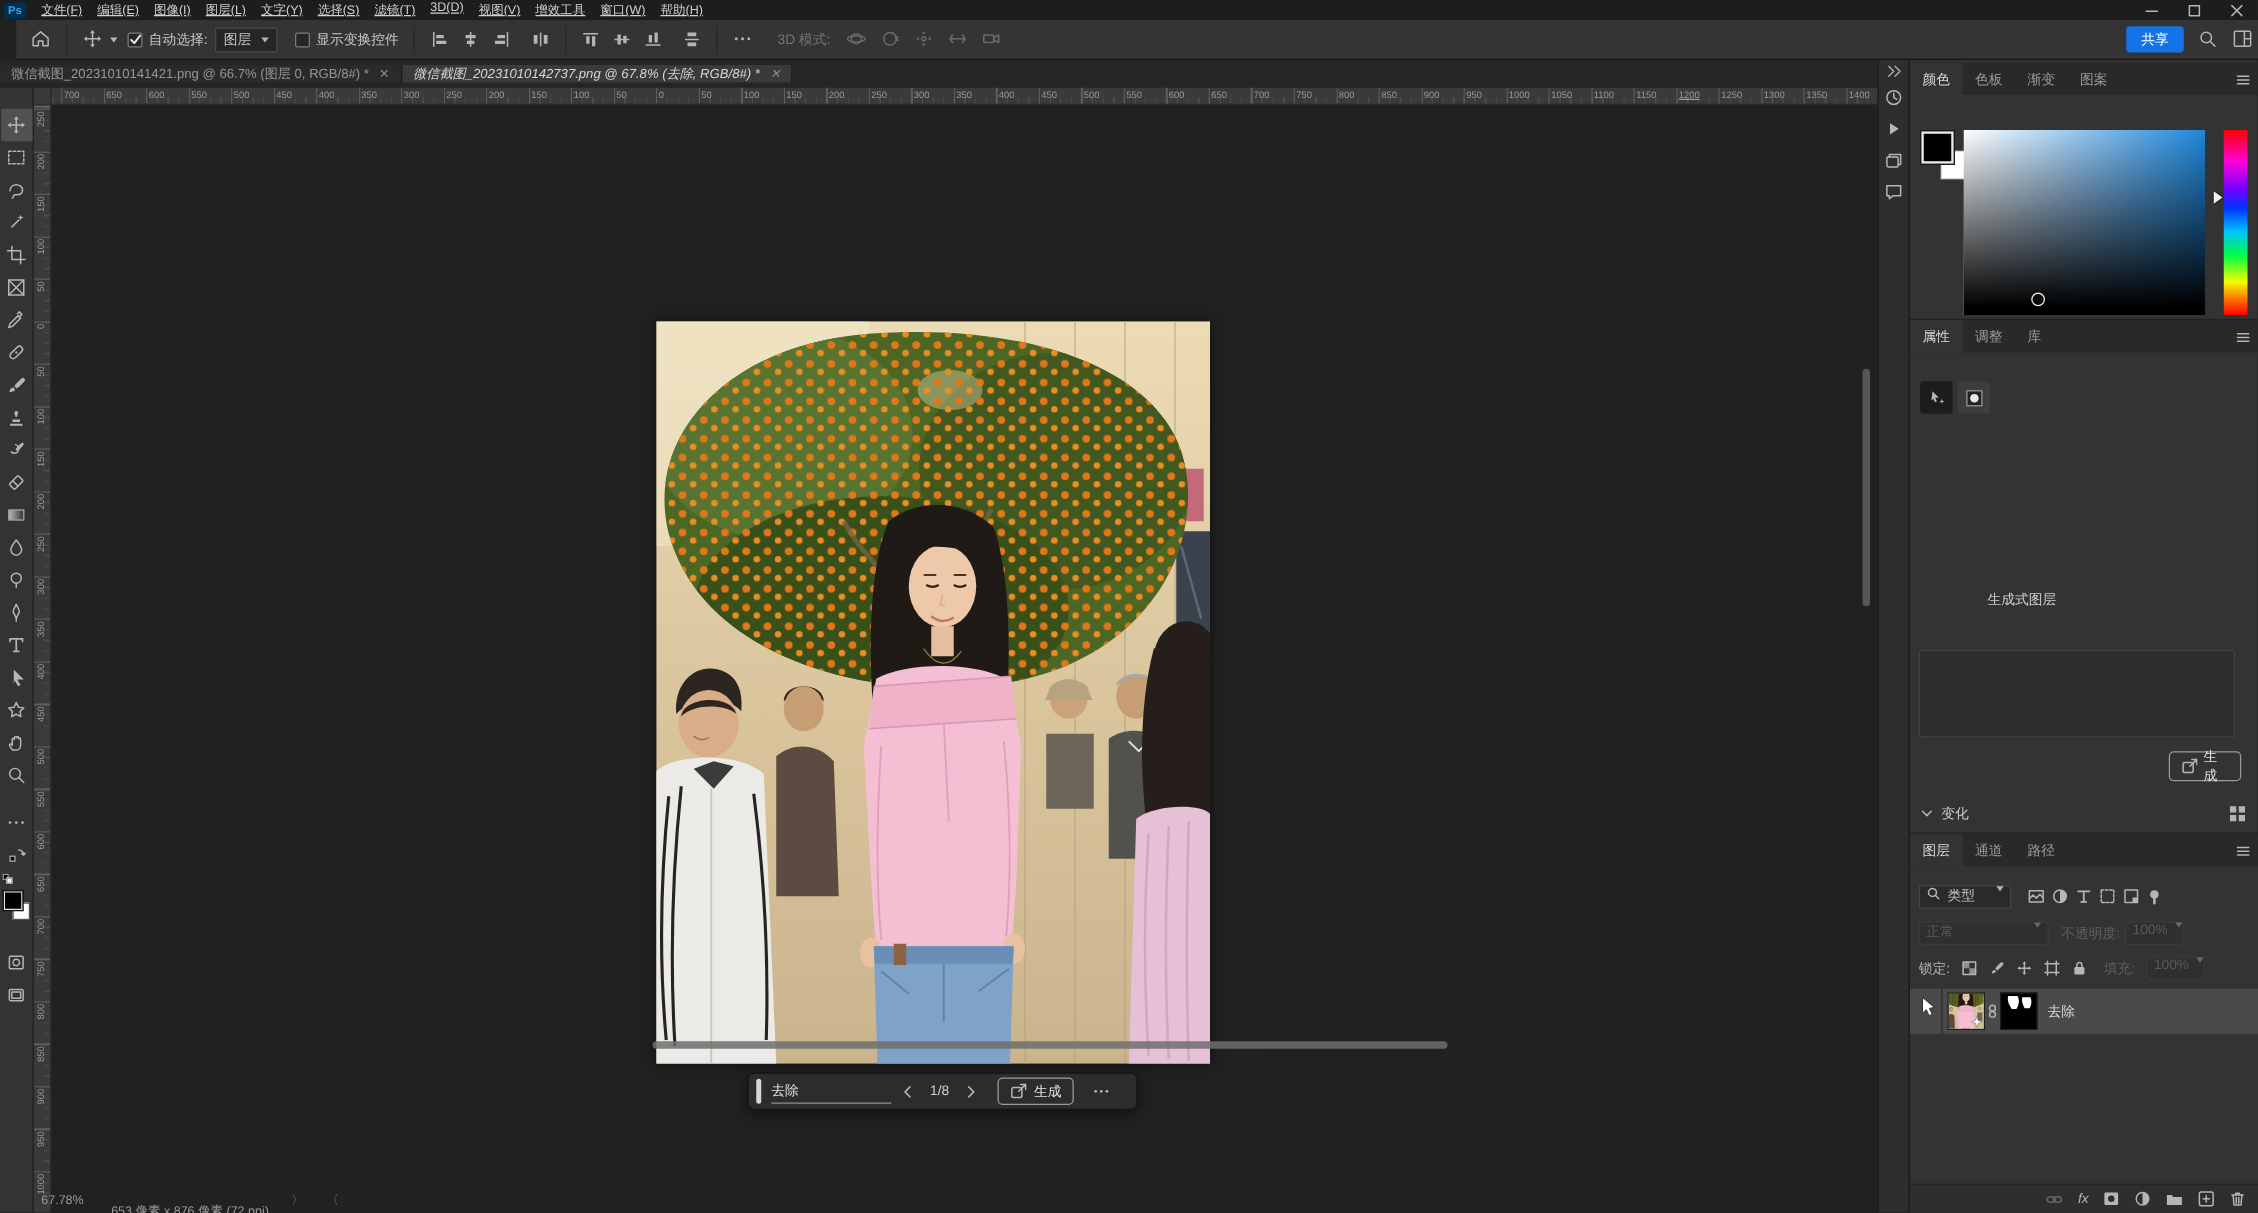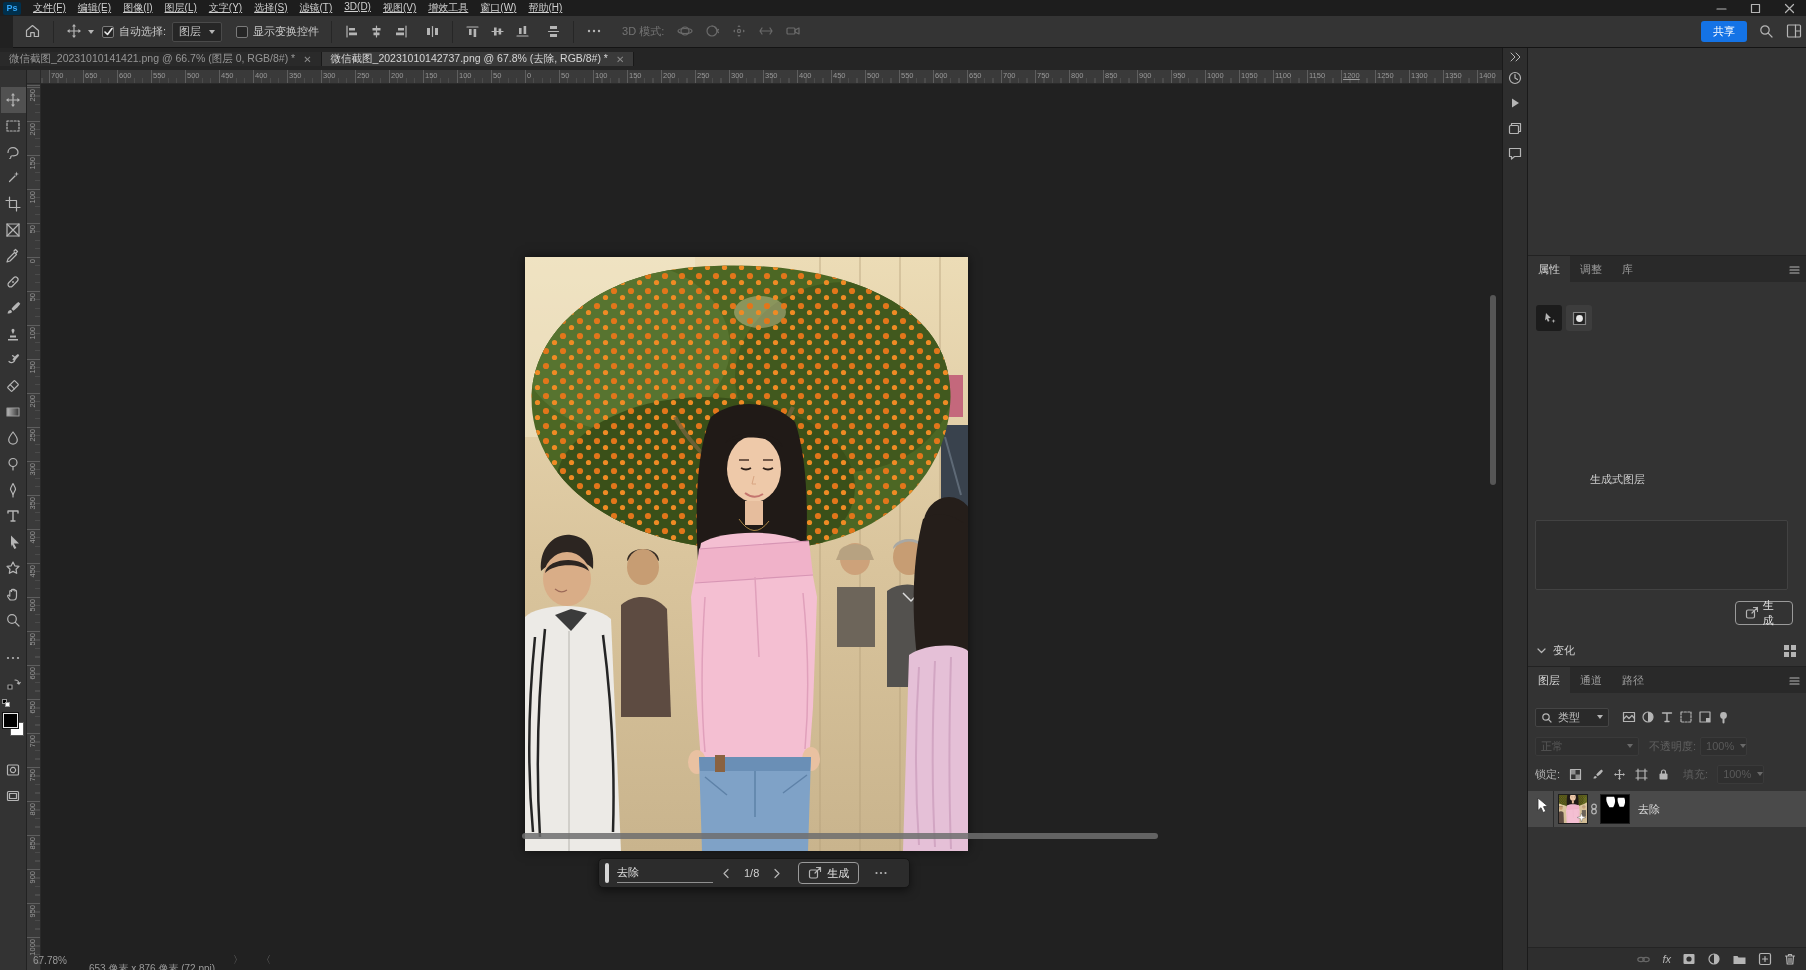--- a/index.html
+++ b/index.html
@@ -34,21 +34,21 @@
   #share-btn { position:absolute; right:72px; top:5px; height:21px; padding:0 12px; background:#1473e6;
     color:#fff; border-radius:3px; display:flex; align-items:center; font-size:11px; }
   #ob-search { position:absolute; right:44px; top:7px; }
   #ob-workspace { position:absolute; right:16px; top:7px; }
 
   
   #tabbar { position:absolute; left:0; top:48px; width:1502px; height:22px; background:#252525;
     display:flex; align-items:center; font-size:10.5px; z-index:28; }
   .tab { display:flex; align-items:center; gap:8px; padding:0 9px; background:#2a2a2a;
     color:#969696; border-right:1px solid #191919; white-space:nowrap; }
-  .tab.active { background:#3a3a3a; color:#d6d6d6; }
+  .tab.active { background:#3a3a3a; color:#d6d6d6;font-style:italic; }
   .tab .x { font-size:10px; color:#8a8a8a; }
 
   
   #toolbar { position:absolute; left:0; top:70px; width:27px; bottom:0; background:#333333;
     border-right:1px solid #222; display:flex; flex-direction:column; align-items:center; padding-top:17px; z-index:27; }
   .tool { width:25px; height:26px; display:flex; align-items:center; justify-content:center; }
   .tool.active { background:#515151; }
   #tb-swatches { position:relative; width:25px; height:46px; margin-top:6px; }
   #tb-fg { position:absolute; left:2px; top:10px; width:15px; height:15px; background:#000;
     border:1px solid #e8e8e8; outline:1px solid #111; z-index:2; }
@@ -151,21 +151,21 @@
   .vthumb { position:absolute; overflow:hidden; background:#222; }
   .vthumb svg { width:100%; height:100%; display:block; }
   #vt1 { left:11px; top:421px; width:80px; height:74px; border:2px solid #1473e6; }
   #vt2 { left:99px; top:432px; width:60px; height:64px; }
   #vt3 { left:182px; top:432px; width:60px; height:64px; }
 
   
   #layers { top:618px; bottom:0; background:#333; border-top:1px solid #222; }
   .lrow-ctl { position:absolute; left:0; width:279px; display:flex; align-items:center; color:#9a9a9a; }
   .mini-dd { height:19px; background:#2a2a2a; border:1px solid #454545; border-radius:2px;
-    display:flex; align-items:center; padding:0 5px; gap:6px; color:#8d8d8d; }
+    display:flex; padding:0 5px; gap:6px; color:#8d8d8d; }
   .lay-row { position:absolute; left:0; width:279px; height:36px; display:flex; align-items:center; }
   .lay-row.sel { background:#4a4a4a; }
   .eye-col { width:26px; height:36px; border-right:1px solid #2b2b2b; display:flex; align-items:center; justify-content:center; position:relative; }
   .lthumb { width:30px; height:30px; margin-left:4px; border:1px solid #1e1e1e; overflow:hidden; position:relative;
     background:repeating-conic-gradient(#cfcfcf 0 25%, #fff 0 50%) 0 0/8px 8px; flex:none; }
   .lthumb svg { width:100%; height:100%; display:block; }
   #layers-bottom { position:absolute; left:0; bottom:0; width:279px; height:23px; background:#2e2e2e;
     border-top:1px solid #242424; display:flex; align-items:center; justify-content:flex-end; gap:11px; padding-right:10px; }
   #fx-label { font-size:11px; font-style:italic; color:#b5b5b5; }
   .cursor-arrow { position:absolute; left:9px; top:6px; z-index:5; }
@@ -744,20 +744,39 @@
     </div>
   <div class="sico">
       <svg class="ic">
         <path d="M2.5 3.5h11v8h-6l-3 2.5v-2.5h-2z"></path>
       </svg>
     </div>
 </div>
 
 <div id="panels">
 
+  <div class="pgroup" style="top:2px;height:205px">
+    <div class="ptabs">
+      <div class="ptab active">颜色</div>
+      <div class="ptab">色板</div>
+      <div class="ptab">渐变</div>
+      <div class="ptab">图案</div>
+      <div class="pmenu">
+          <svg class="ic" style="width:13px;height:13px">
+            <path d="M2 4h9M2 7h9M2 10h9"></path>
+          </svg>
+        </div>
+    </div>
+    <div id="cp-fg"></div>
+    <div id="cp-bg"></div>
+    <div id="sat-field"></div>
+    <div id="sat-pick"></div>
+    <div id="hue-strip"></div>
+    <div id="hue-pick"></div>
+  </div>
 
   <div class="pgroup" style="top:207px;height:411px;border-top:1px solid #222">
     <div class="ptabs">
       <div class="ptab active">属性</div>
       <div class="ptab">调整</div>
       <div class="ptab">库</div>
       <div class="pmenu">
           <svg class="ic" style="width:13px;height:13px">
             <path d="M2 4h9M2 7h9M2 10h9"></path>
           </svg>

